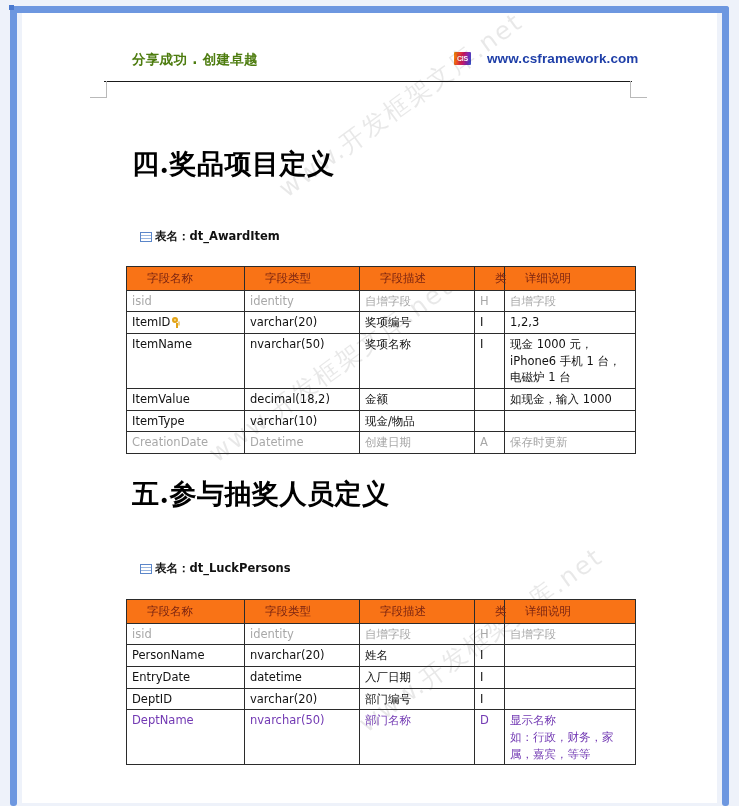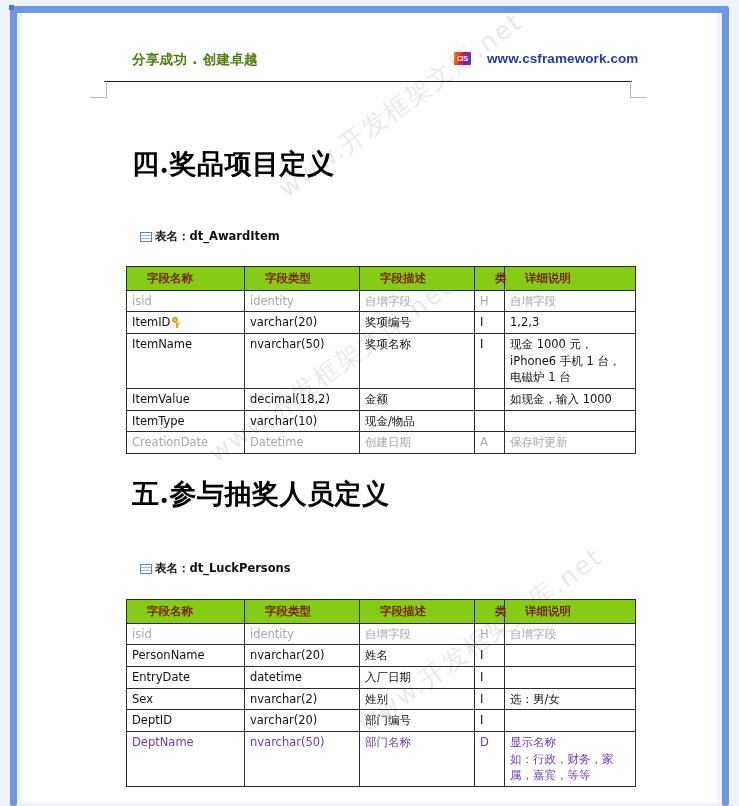--- a/index.html
+++ b/index.html
@@ -178,23 +178,23 @@
   table.spec td, table.spec th {
     border: 1px solid #2b2b2b;
     padding: 2px 4px 2px 5px;
     vertical-align: top;
     text-align: left;
     font-weight: normal;
     line-height: 1.45;
     word-break: break-word;
   }
   table.spec thead th {
-    background: #84cc16;
+    background: #f97316;
     color: #7a2412;
-    font-weight: bold;
+    font-weight: normal;
     padding-top: 3px;
     padding-bottom: 3px;
     padding-left: 20px;
   }
   
   tr.muted td { color: #a8a8a8; }
   
   tr.purple td { color: #7239b3; }
 
   td.c-type  { }
@@ -380,27 +380,20 @@
               <td></td>
             </tr>
             <tr>
               <td><span>EntryDate</span></td>
               <td class="c-type">datetime</td>
               <td>入厂日期</td>
               <td class="c-cls">I</td>
               <td></td>
             </tr>
             <tr>
-              <td><span>Sex</span></td>
-              <td class="c-type">nvarchar(2)</td>
-              <td>姓别</td>
-              <td class="c-cls">I</td>
-              <td>选：男/女</td>
-            </tr>
-            <tr>
               <td><span>DeptID</span></td>
               <td class="c-type">varchar(20)</td>
               <td>部门编号</td>
               <td class="c-cls">I</td>
               <td></td>
             </tr>
             <tr class="purple">
               <td><span>DeptName</span></td>
               <td class="c-type">nvarchar(50)</td>
               <td>部门名称</td>

